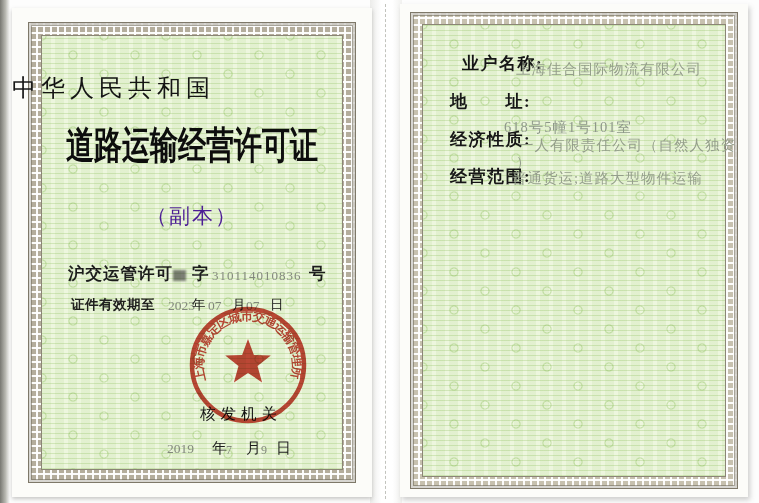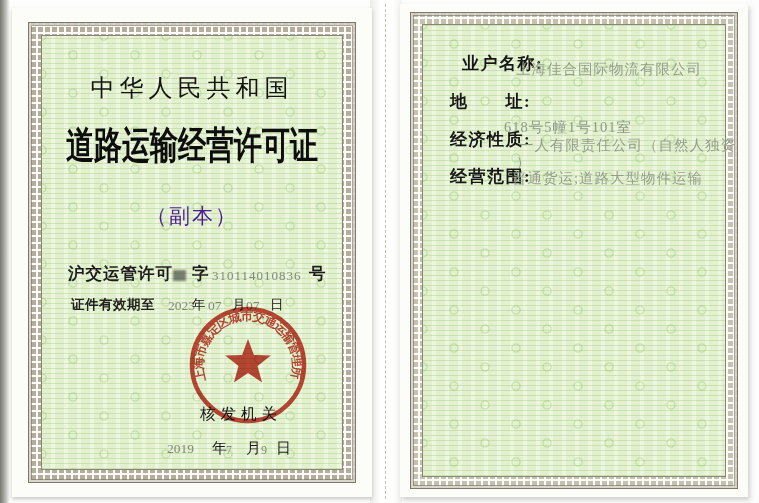--- a/index.html
+++ b/index.html
@@ -33,21 +33,21 @@
       repeating-linear-gradient(0deg, rgba(134,188,82,.28) 0 1px, rgba(134,188,82,0) 1px 5px),
       repeating-linear-gradient(90deg, rgba(134,188,82,.10) 0 9px, rgba(134,188,82,0) 9px 13px);
     background-size:62px 38px, 62px 38px, auto, auto;
     background-position:0 0, 31px 19px, 0 0, 0 0;}
   .inner-l{inset:12px;}
   .inner-r{inset:11px;}
 
   .content{position:absolute;inset:0;z-index:3;}
 
   
-  .country{position:absolute;top:64px;left:0;right:0;text-align:center;
+  .country{position:absolute;top:64px;left:0;right:0;text-align:left;
     font-size:24px;letter-spacing:5px;color:#141414;}
   .doc-title{position:absolute;top:112px;left:0;right:0;text-align:center;
     font-size:28px;font-weight:bold;color:#0d0d0d;letter-spacing:0px;
     transform:scaleY(1.35);transform-origin:top center;}
   .copy-label{position:absolute;top:194px;left:0;right:0;text-align:center;
     font-size:21px;color:#4c1d95;letter-spacing:2px;}
 
   .lic-line{position:absolute;top:255px;left:0;right:0;height:24px;}
   .lic-prefix{position:absolute;left:56px;top:0;font-size:16.5px;font-weight:bold;color:#1c1c1c;letter-spacing:1px;}
   .redaction{position:absolute;left:161px;top:7px;width:13px;height:11px;background:#30302e;filter:blur(1.3px);opacity:.6;}

